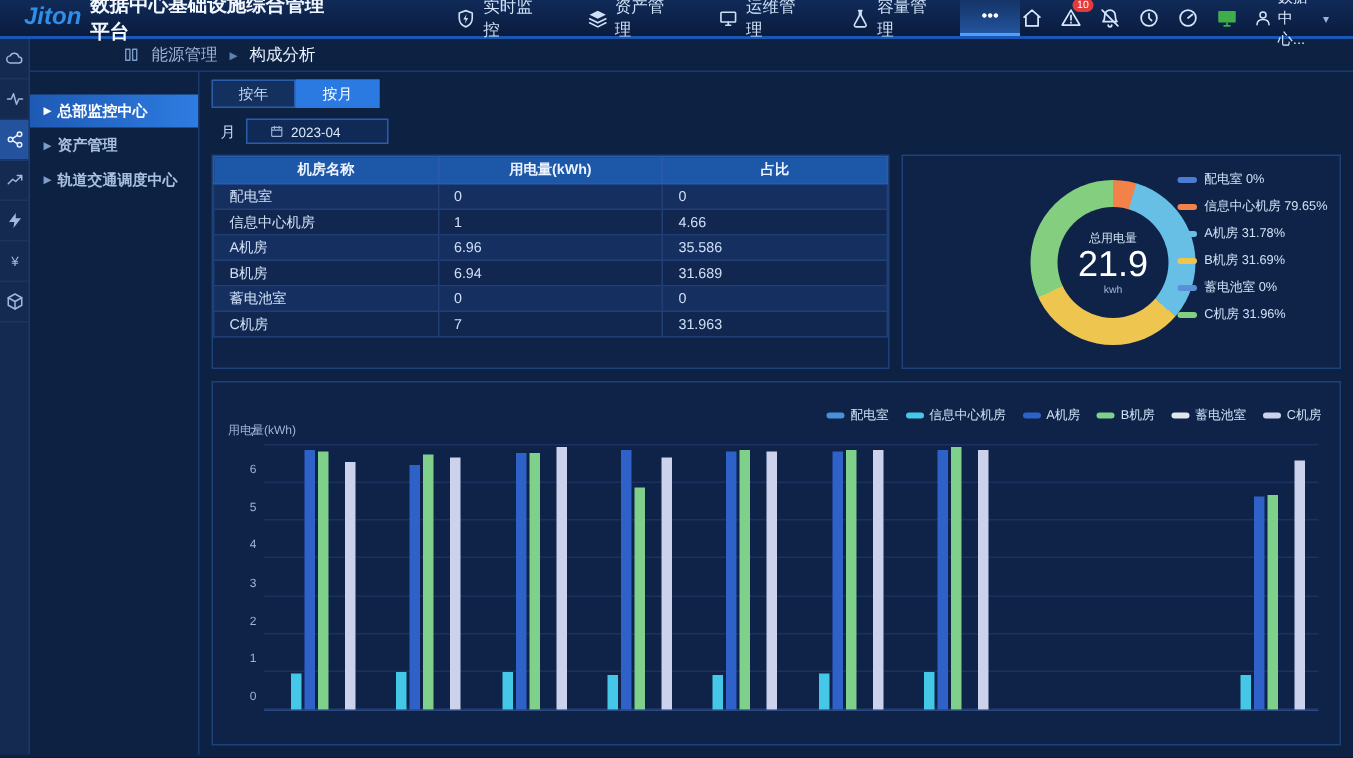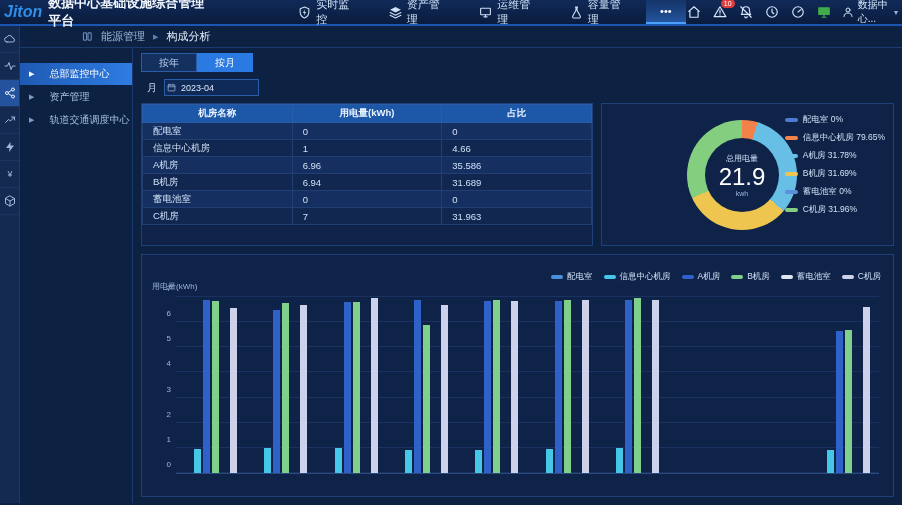--- a/index.html
+++ b/index.html
@@ -1,21 +1,21 @@
 <!DOCTYPE html>
 <html><head>
 <meta charset="utf-8">
 <style>
   * { margin:0; padding:0; box-sizing:border-box; }
   html,body { background:#081630; }
   body { font-family:"Liberation Sans","DejaVu Sans",sans-serif; }
   .app { position:relative; width:902px; height:505px; background:#0d2143; overflow:hidden; color:#cfe0f5; }
 
   
-  .header { height:26px; display:flex; align-items:center; background:linear-gradient(180deg,#102a58 0%,#0a1c3e 100%); border-bottom:2px solid #1a57b4; padding:0 4px; }
+  .header { height:26px; display:flex; align-items:center; background:linear-gradient(180deg,#102a58 0%,#0a1c3e 100%); border-bottom:2px solid #1a57b4; padding:0 16px; }
   .brand { display:flex; align-items:center; gap:6px; }
   .logo { font-size:16px; font-weight:bold; font-style:italic; color:#2f8fe8; letter-spacing:0; }
   .app-title { font-size:13px; font-weight:bold; color:#f2f7ff; }
   .nav { display:flex; gap:8px; margin-left:70px; height:100%; align-items:stretch; }
   .nav-item { display:flex; align-items:center; gap:5px; font-size:11px; color:#cfe0f5; padding:0 14px; cursor:pointer; }
   .nav-item svg { width:13px; height:13px; }
   .nav-item.active { background:linear-gradient(180deg,rgba(46,110,205,.15),rgba(56,130,235,.55)); border-bottom:2px solid #4aa0ff; color:#fff; }
   .tools { margin-left:auto; display:flex; align-items:center; gap:10px; }
   .tool { position:relative; width:16px; height:16px; display:flex; align-items:center; justify-content:center; cursor:pointer; color:#d7e6fa; }
   .tool svg { width:14px; height:14px; }
@@ -31,32 +31,32 @@
   .rail-item svg { width:12px; height:12px; }
   .rail-item.active { background:#24529c; color:#e8f2ff; }
   .content { flex:1; display:flex; flex-direction:column; min-width:0; }
   .crumbbar { height:22px; border-bottom:1px solid #1b3b70; display:flex; align-items:center; gap:8px; padding-left:62px; font-size:11px; flex:none; }
   .crumbbar svg { width:11px; height:11px; color:#7d9cc9; }
   .crumb-parent { color:#9db4d8; cursor:pointer; }
   .crumb-arrow { font-size:7px; color:#5f82b5; }
   .crumb-current { color:#eaf3ff; }
   .below { flex:1; display:flex; min-height:0; }
   .tree { width:113px; border-right:1px solid #1b3b70; padding-top:14px; flex:none; }
-  .tree-item { display:flex; align-items:center; gap:15px; font-size:10px; color:#a8c0e0; padding:4px 4px 4px 9px; margin:1px 0; cursor:pointer; white-space:nowrap; }
+  .tree-item { display:flex; align-items:center; gap:4px; font-size:10px; color:#a8c0e0; padding:4px 4px 4px 9px; margin:1px 0; cursor:pointer; white-space:nowrap;font-weight:bold; }
   .tree-item .tri { font-size:7px; color:#7d9cc9; }
   .tree-item.active { background:linear-gradient(90deg,#1e5ab4,#2e7ce2); color:#fff; }
   .tree-item.active .tri { color:#fff; }
   .panels { flex:1; min-width:0; padding:5px 8px 6px 8px; display:flex; flex-direction:column; }
 
   
   .seg { display:flex; }
   .seg-tab { width:56px; height:19px; display:flex; align-items:center; justify-content:center; font-size:10px; color:#bcd2f0; background:#13305f; border:1px solid #2a5ca8; cursor:pointer; }
   .seg-tab.active { background:#2b7ae2; border-color:#2b7ae2; color:#fff; }
   .date-row { display:flex; align-items:center; gap:7px; margin:7px 0 7px 6px; font-size:10px; color:#c6d8f2; }
-  .date-input { width:95px; height:17px; background:#0f2a57; border:1px solid #2a5ca8; display:flex; align-items:center; gap:5px; padding:0 2px; font-size:9px; color:#dbe8fa; cursor:pointer; }
+  .date-input { width:95px; height:17px; background:#0f2a57; border:1px solid #2a5ca8; display:flex; align-items:center; gap:5px; padding:0 15px; font-size:9px; color:#dbe8fa; cursor:pointer; }
   .date-input svg { width:9px; height:9px; color:#9db4d8; }
 
   
   .cards-row { display:flex; gap:8px; height:143px; flex:none; }
   .card { background:#0f2348; border:1px solid #1d4179; }
   .table-card { width:452px; flex:none; overflow:hidden; }
   table { width:100%; border-collapse:collapse; font-size:9.5px; table-layout:fixed; }
   th { background:#1d57a8; color:#eaf3ff; font-weight:bold; height:18px; border:1px solid #2a5ca8; }
   td { height:17px; padding-left:10px; color:#cfe0f5; border:1px solid #203f74; }
   tr:nth-child(odd) td { background:#152f60; }

